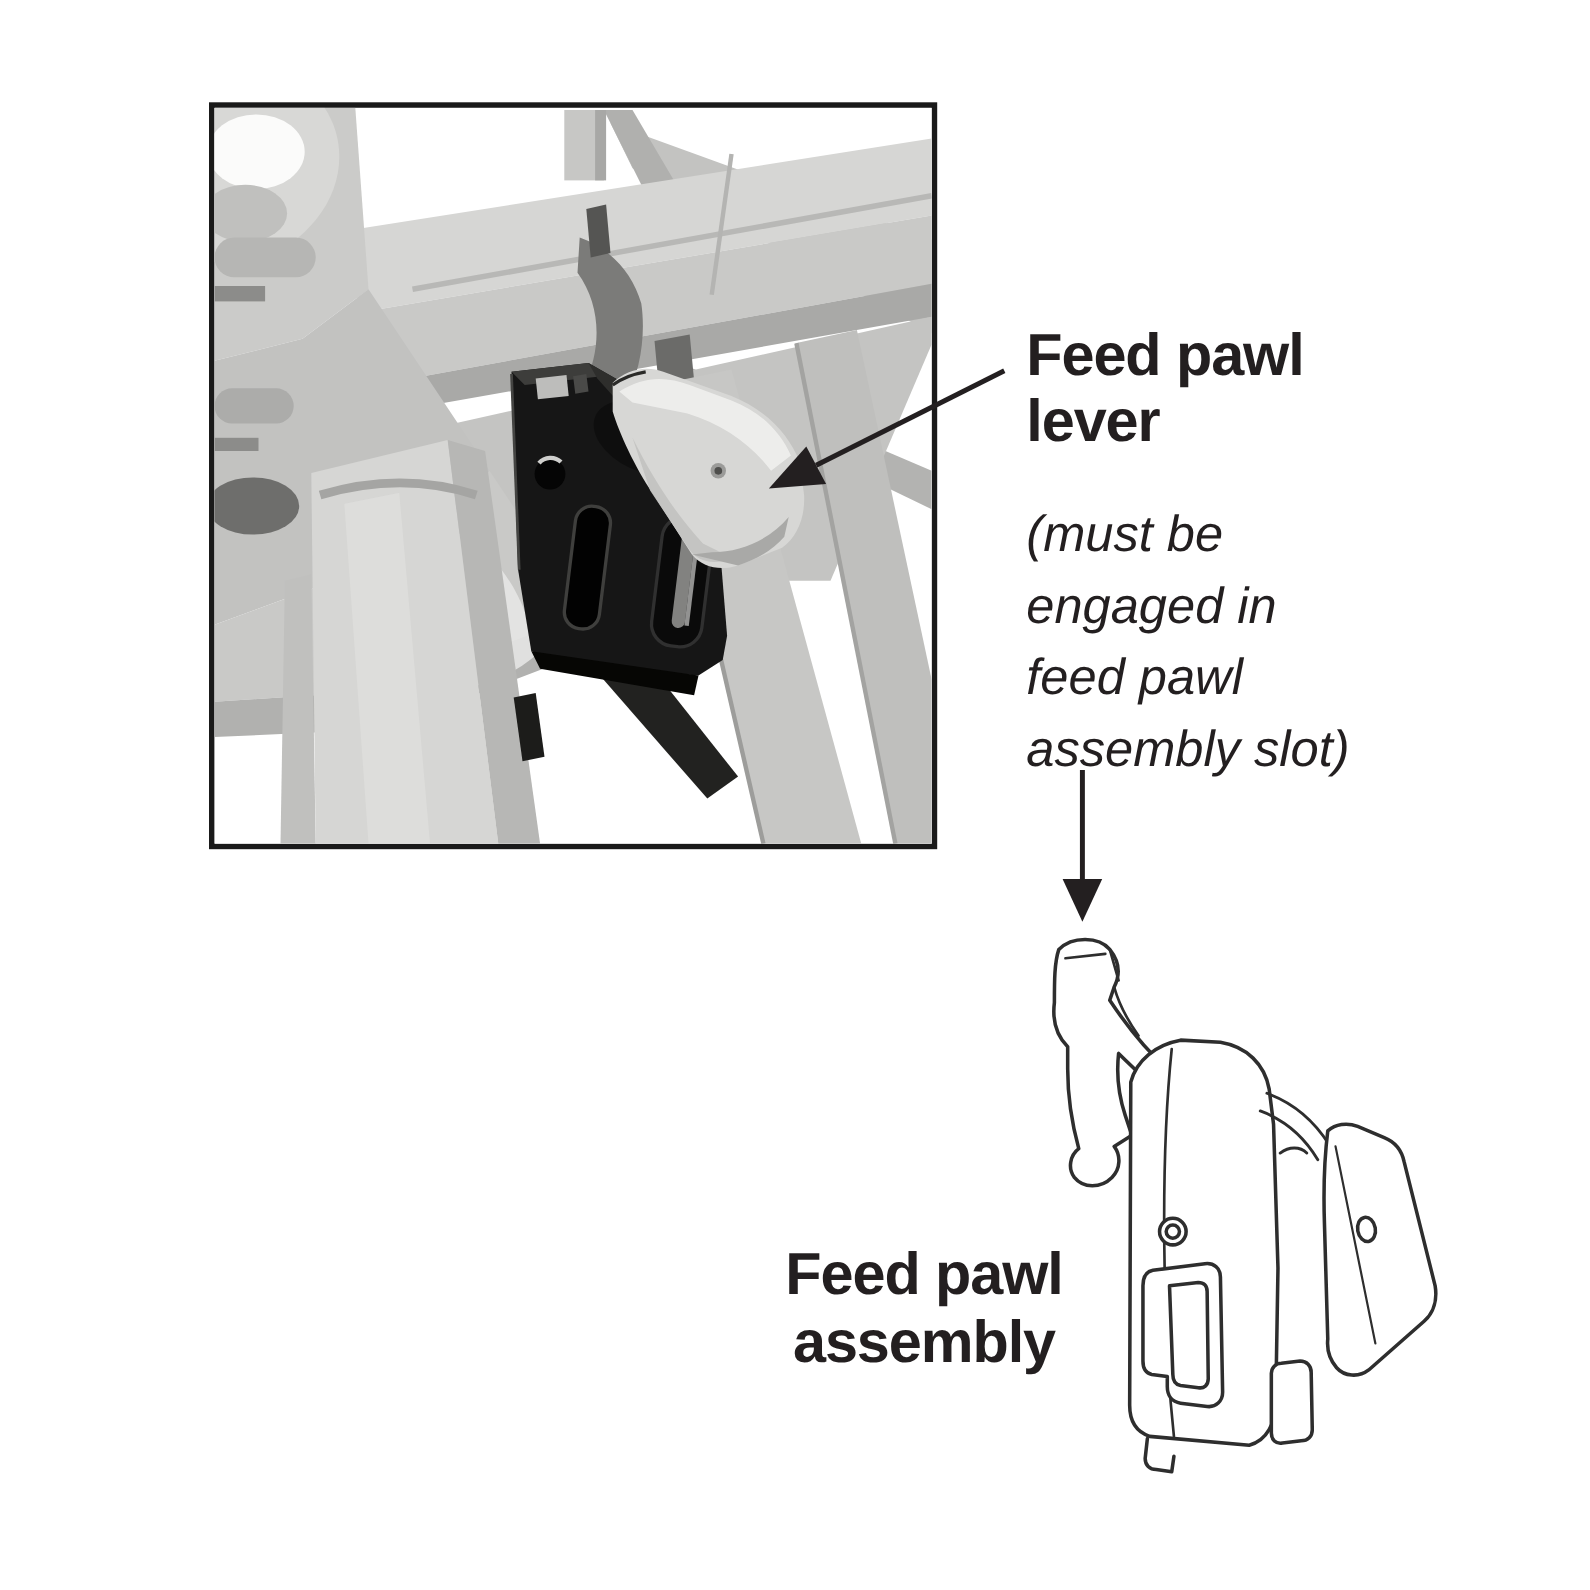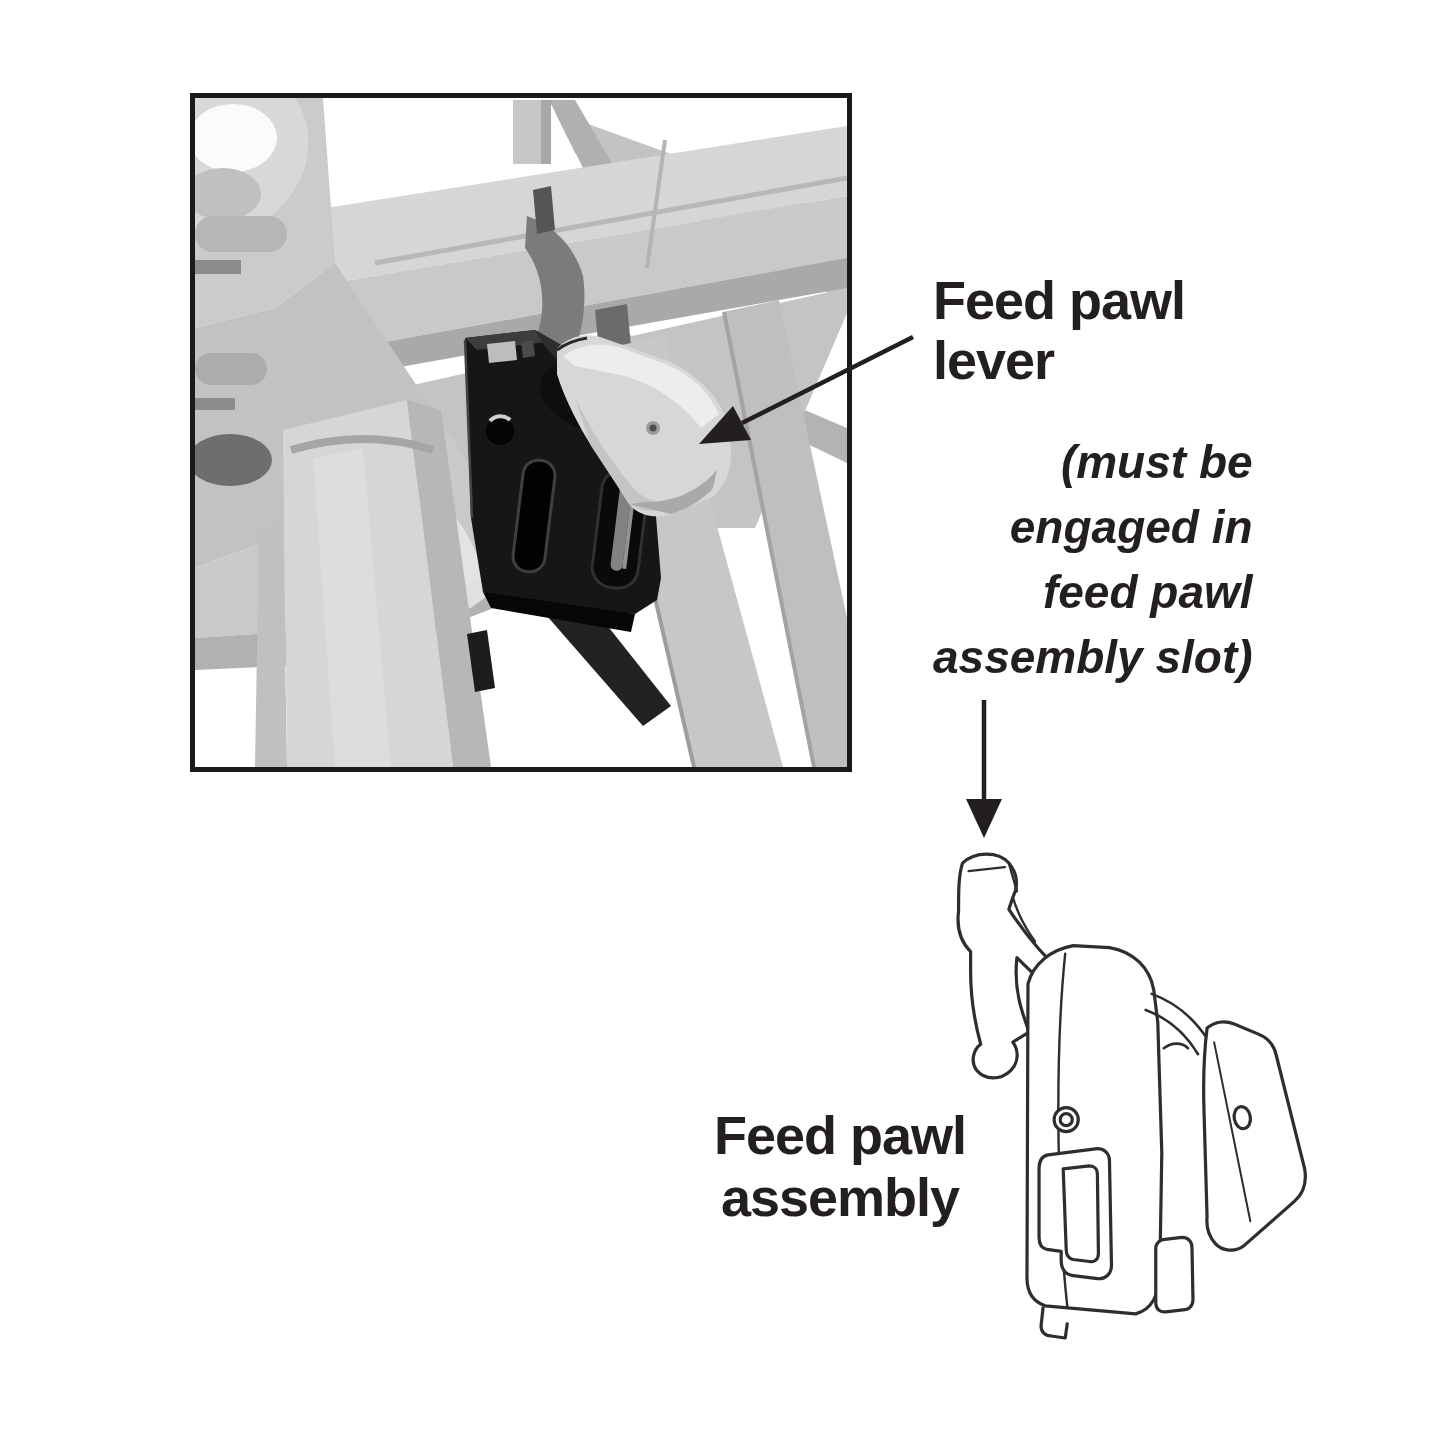--- a/index.html
+++ b/index.html
@@ -2,25 +2,25 @@
 <html><head>
 <meta charset="utf-8">
 <style>
   html,body{margin:0;padding:0;background:#ffffff;}
   body{width:1445px;height:1445px;position:relative;overflow:hidden;
        font-family:"Liberation Sans","DejaVu Sans",sans-serif;color:#231f20;}
   .canvas{position:absolute;inset:0;}
   .photo-frame{position:absolute;left:190px;top:93px;width:662px;height:679px;
        border:5px solid #1a1a1a;box-sizing:border-box;background:#ffffff;z-index:1;}
   .photo-frame svg{display:block;width:100%;height:100%;}
-  .label{position:absolute;white-space:pre-line;z-index:2;}
+  .label{position:absolute;white-space:pre-line;z-index:2;margin-top:23px;}
   .label-bold{font-weight:700;font-size:54px;line-height:60px;letter-spacing:-1px;}
   .label-lever{left:933px;top:270px;}
-  .label-note{left:933px;top:430px;font-style:italic;font-weight:700;
-       font-size:46px;line-height:65px;letter-spacing:0;text-align:right;}
+  .label-note{left:933px;top:430px;font-style:italic;font-weight:400;
+       font-size:46px;line-height:65px;letter-spacing:0;}
   .label-assembly{left:688px;top:1104px;width:304px;text-align:center;line-height:62px;}
   .arrows-overlay{position:absolute;inset:0;z-index:3;pointer-events:none;}
   .line-art{position:absolute;left:912px;top:851px;width:403px;height:490px;z-index:1;}
 </style>
 </head>
 <body>
 
 <div class="canvas">
 
   <div class="photo-frame">

